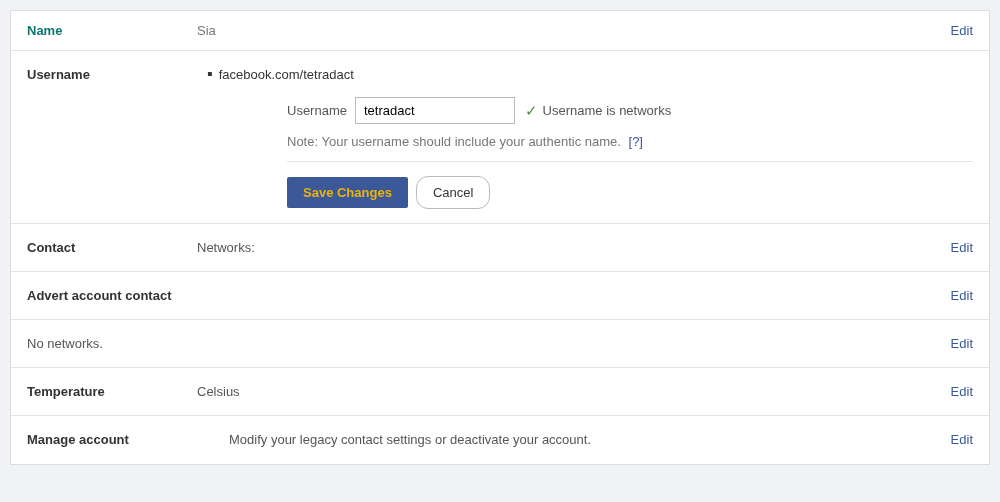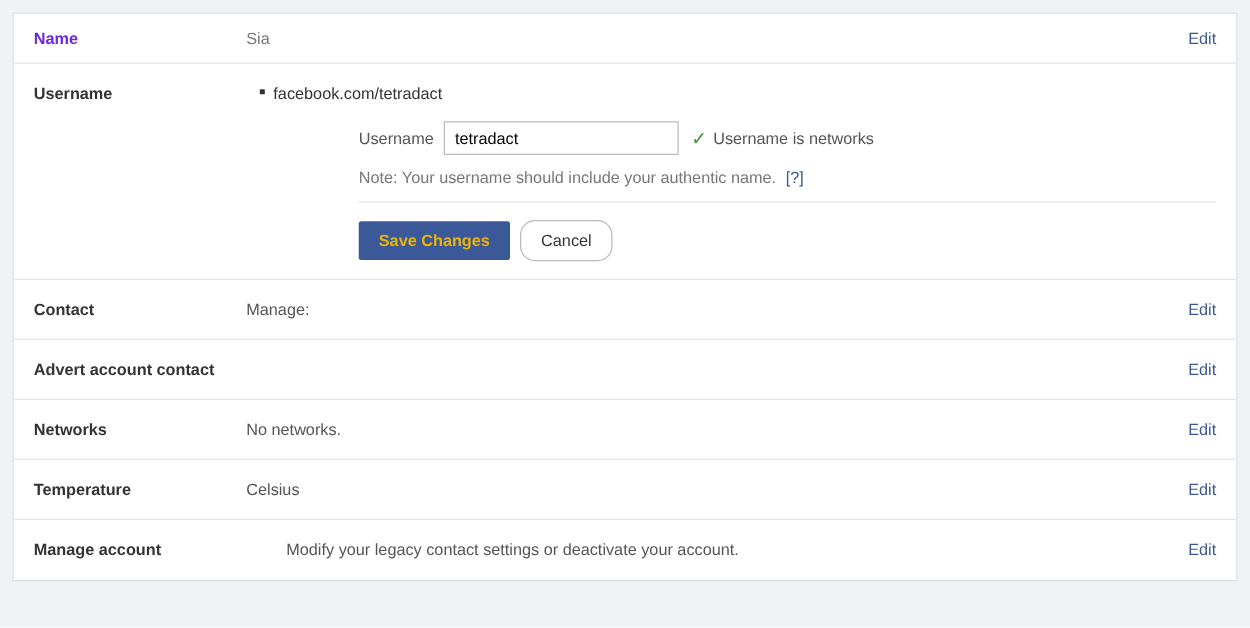--- a/index.html
+++ b/index.html
@@ -99,21 +99,21 @@
     }
     .username-input-label {
       color: #555;
       font-size: 13px;
       margin-right: 8px;
     }
     .username-input {
       border: 1px solid #bbb;
       padding: 5px 8px;
       font-size: 13px;
-      width: 188px;
+      width: 160px;
       outline: none;
     }
     .username-available {
       display: flex;
       align-items: center;
       margin-left: 10px;
       color: #555;
       font-size: 13px;
     }
     .checkmark {
@@ -163,21 +163,21 @@
       display: flex;
       align-items: center;
       padding: 12px 16px;
       border-bottom: 1px solid #e5e5e5;
     }
     .name-label {
       font-weight: bold;
       width: 170px;
       flex-shrink: 0;
       font-size: 13px;
-      color: #6d28d9;
+      color: #0f766e;
     }
     .name-value {
       flex: 1;
       color: #777;
       font-size: 13px;
     }
     .name-edit {
       color: #3b5998;
       font-size: 13px;
       cursor: pointer;
@@ -218,30 +218,29 @@
           <button class="btn-save">Save Changes</button>
           <button class="btn-cancel">Cancel</button>
         </div>
       </div>
     </div>
   </div>
 
   <div id="other-rows">
       <div class="setting-row">
         <div class="setting-label">Contact</div>
-        <div class="setting-content">Manage:</div>
+        <div class="setting-content">Networks:</div>
         <a class="setting-edit">Edit</a>
       </div>
       <div class="setting-row">
         <div class="setting-label">Advert account contact</div>
         <div class="setting-content"></div>
         <a class="setting-edit">Edit</a>
       </div>
       <div class="setting-row">
-        <div class="setting-label">Networks</div>
         <div class="setting-content">No networks.</div>
         <a class="setting-edit">Edit</a>
       </div>
       <div class="setting-row">
         <div class="setting-label">Temperature</div>
         <div class="setting-content">Celsius</div>
         <a class="setting-edit">Edit</a>
       </div>
       <div class="setting-row">
         <div class="setting-label">Manage account</div>

